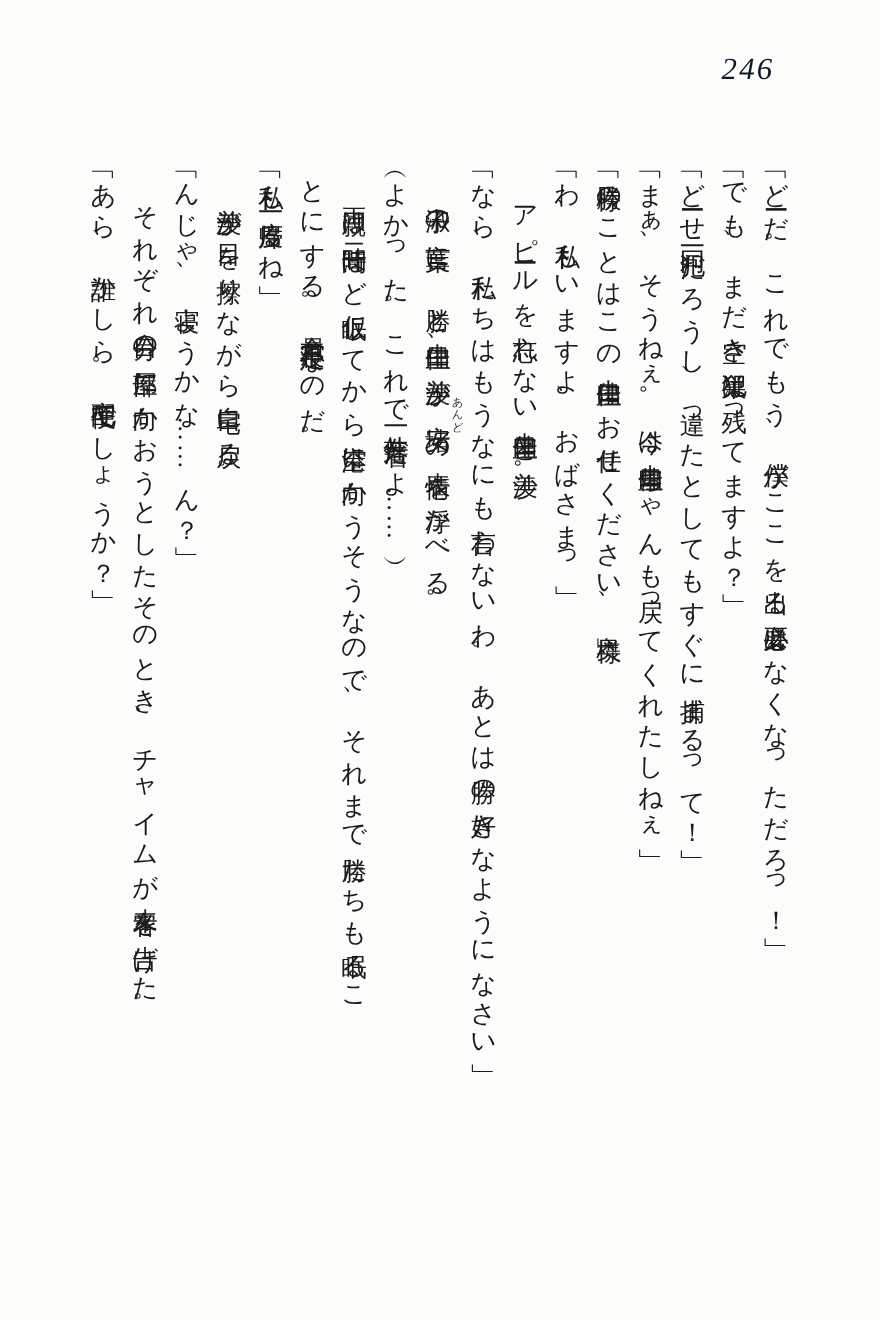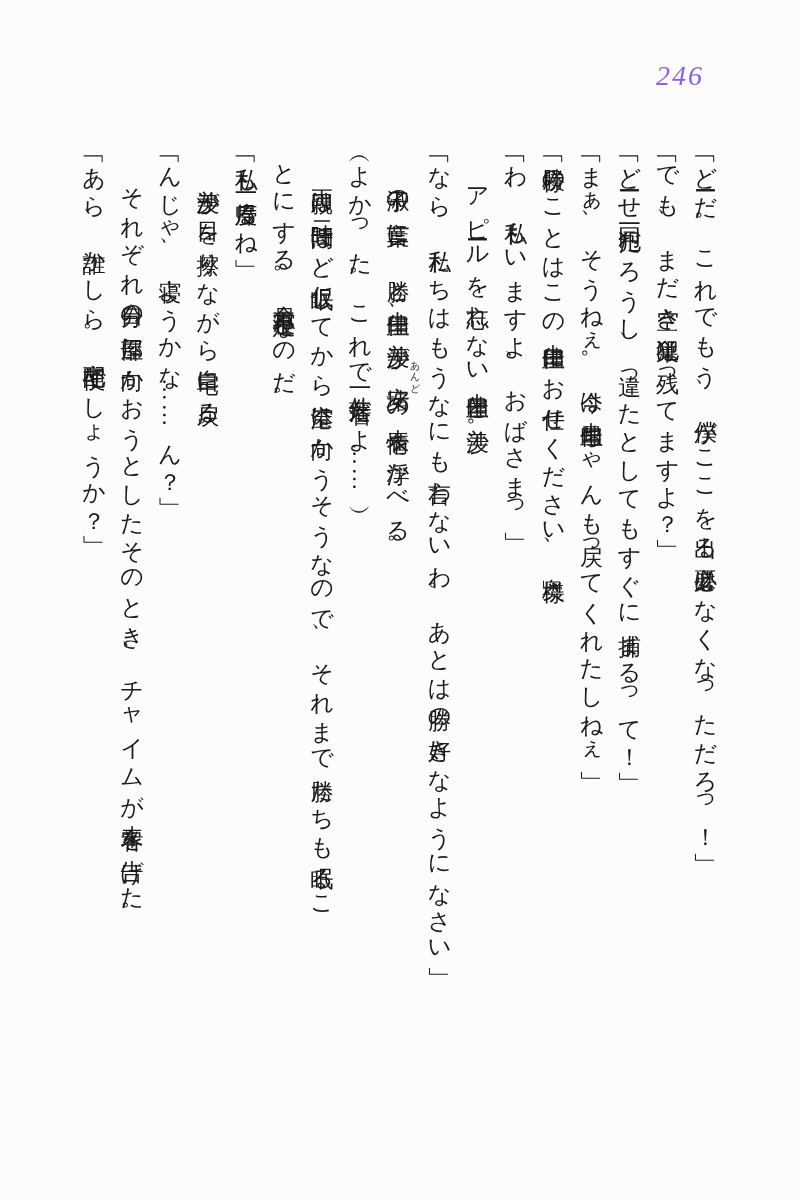--- a/index.html
+++ b/index.html
@@ -13,28 +13,28 @@
     position: relative;
     width: 800px;
     height: 1200px;
     background: #fcfcfb;
     overflow: hidden;
     font-family: "Liberation Serif", "DejaVu Serif", serif;
     color: #1b1b1b;
   }
   .page-number {
     position: absolute;
-    top: 60px;
+    top: 48px;
     left: 650px;
     width: 60px;
     text-align: center;
     font-size: 28px;
     font-style: italic;
     letter-spacing: 2px;
-    color: #8b5cf6;
+    color: #0f172a;
   }
   .text-block {
     position: absolute;
     top: 148px;
     right: 76px;
     height: 975px;
     writing-mode: vertical-rl;
     text-orientation: mixed;
     font-size: 23px;
     line-height: 38px;

